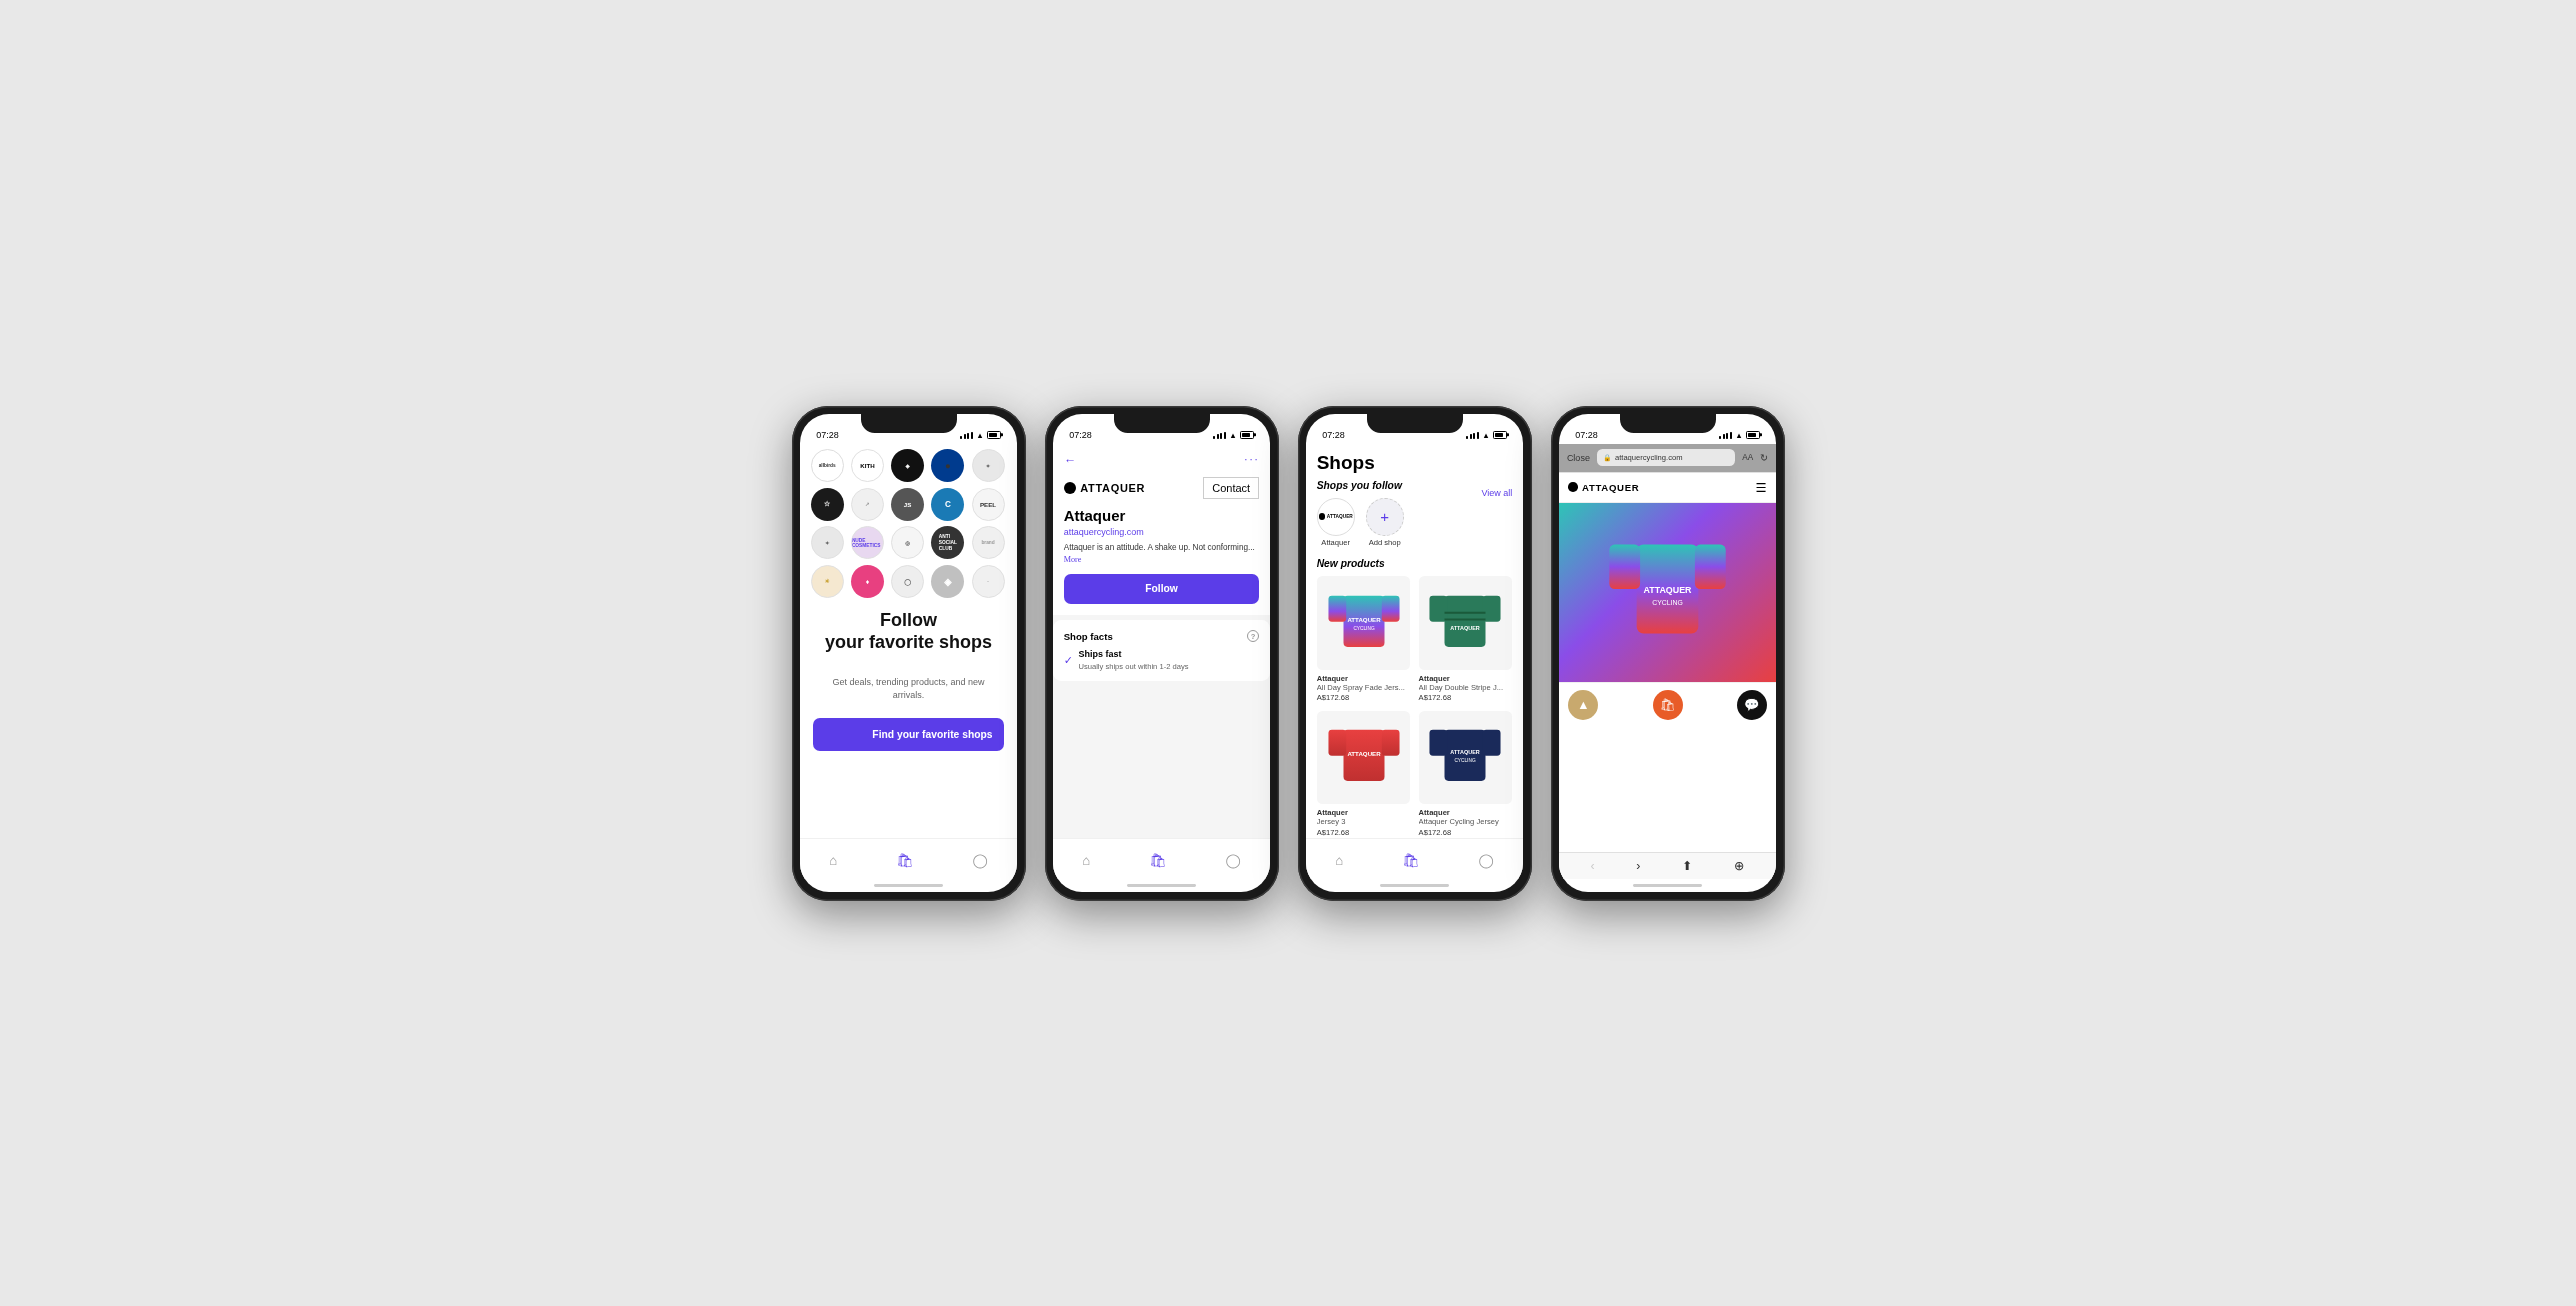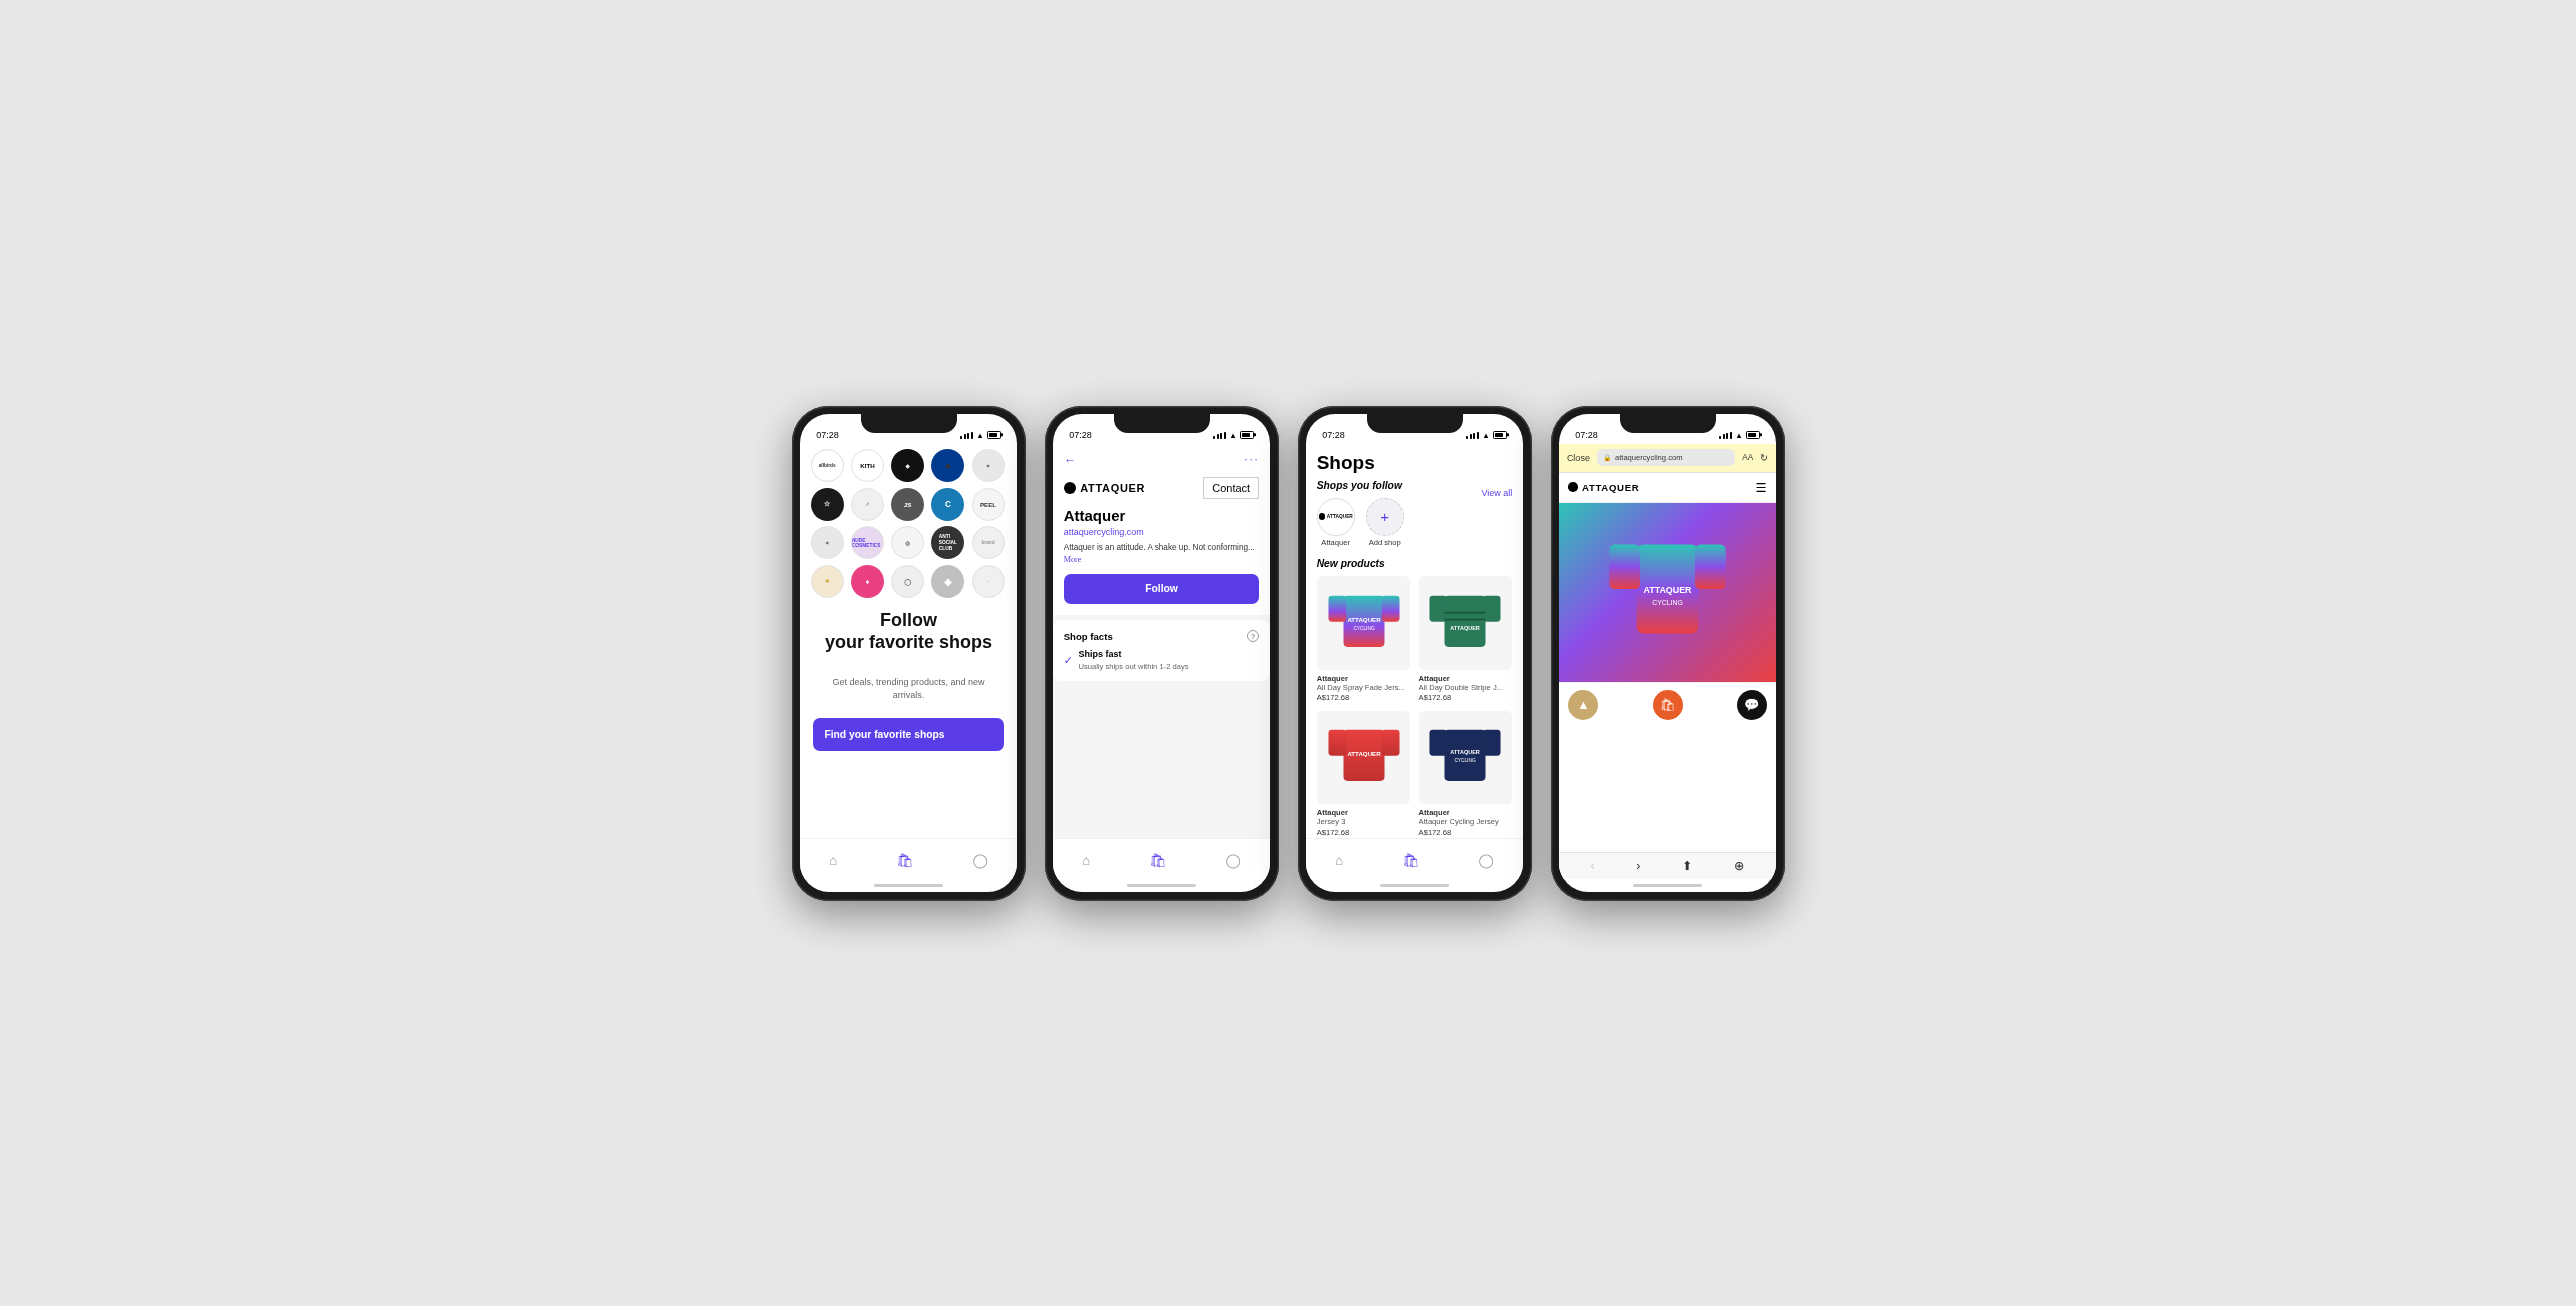--- a/index.html
+++ b/index.html
@@ -165,21 +165,21 @@
       margin: 11px 13.7px;
       background: #5b3de8;
       color: #fff;
       border: none;
       border-radius: 6.9px;
       padding: 11px;
       font-size: 10.3px;
       font-weight: 600;
       width: calc(100% - 27.5px);
       cursor: pointer;
-      text-align: left;
+      text-align: right;
     }
 
     
     .phone2-content {
       flex: 1;
       overflow-y: auto;
       background: #f5f5f5;
     }
     .shop-header-bar {
       background: #fff;
@@ -349,21 +349,21 @@
 
     
     .phone4-content {
       flex: 1;
       overflow: hidden;
       display: flex;
       flex-direction: column;
       background: #f0f0f0;
     }
     .browser-bar {
-      background: #fef9c3;
+      background: #a3a3a3;
       padding: 5.5px 8.2px;
       display: flex;
       align-items: center;
       gap: 6.9px;
       border-bottom: 0.7px solid #e0e0e0;
     }
     .browser-close { font-size: 9px; color: #333; cursor: pointer; }
     .browser-url-pill {
       flex: 1;
       background: #e8e8e8;

